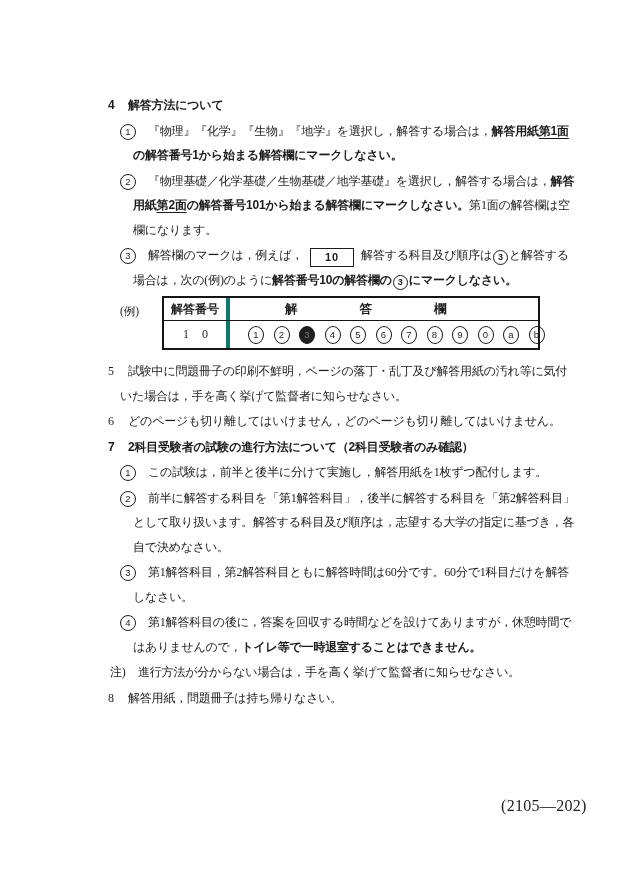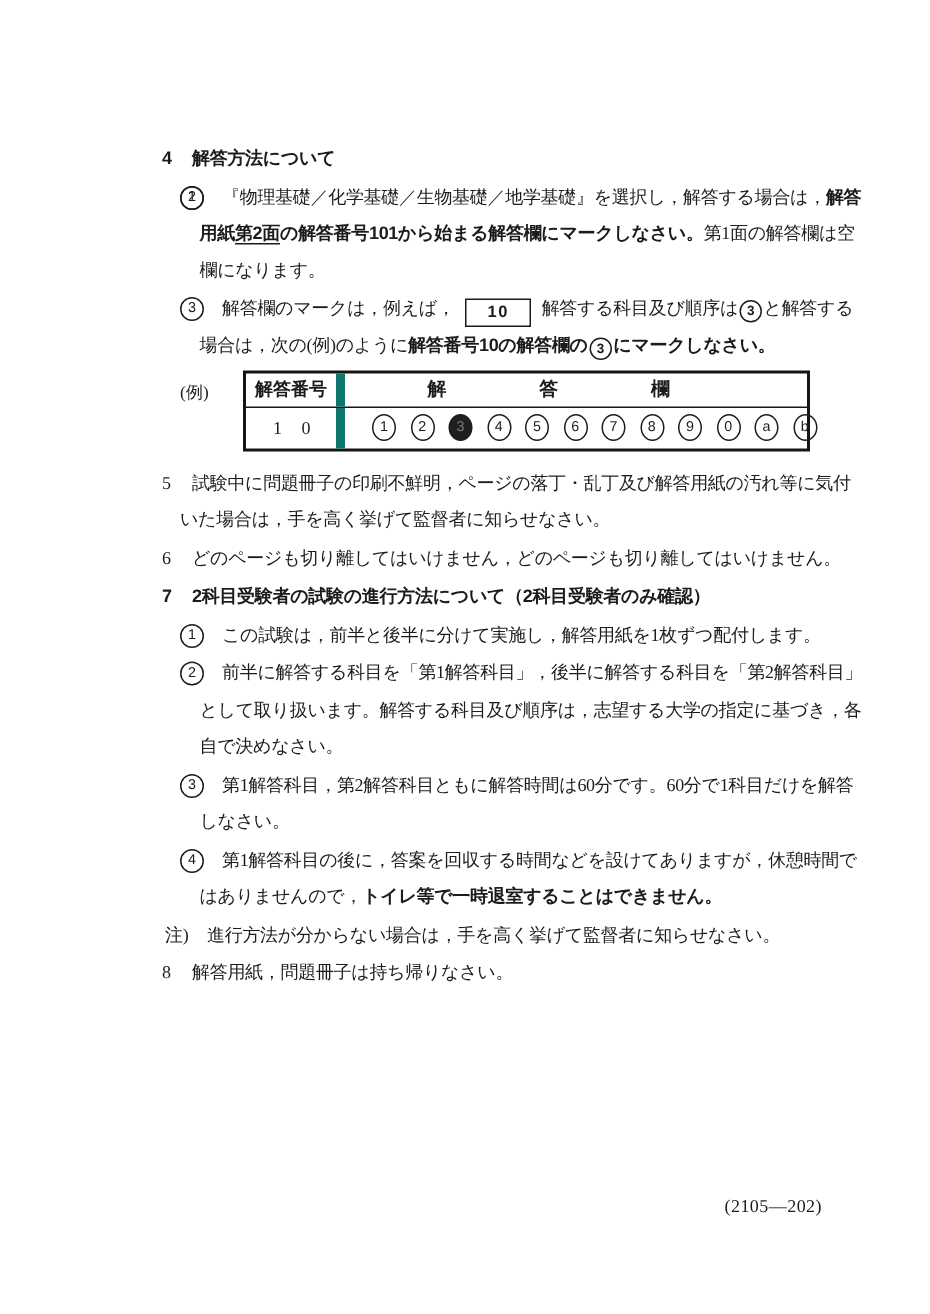--- a/index.html
+++ b/index.html
@@ -49,21 +49,21 @@
     font-family:"Liberation Sans","DejaVu Sans",sans-serif;
   }
   
   .example { position:relative; margin:4px 0 9px 54px; width:378px; text-indent:0; }
   .example-label { position:absolute; left:-42px; top:3px; font-size:11.5px; letter-spacing:0; }
   .ex-table { width:378px; border:2px solid #151515; box-sizing:border-box; background:#fff; }
   .ex-row { display:flex; }
   .ex-row.header { border-bottom:1.5px solid #151515; height:22px; }
   .ex-row.data { height:27px; }
   .ex-c1 {
-    width:66px; flex:none; border-right:6px solid #0f766e; box-sizing:border-box;
+    width:66px; flex:none; border-right:4px solid #0f766e; box-sizing:border-box;
     display:flex; align-items:center; justify-content:center;
     font-weight:700; font-size:12px; letter-spacing:0;
     font-family:"Liberation Sans","DejaVu Sans",sans-serif;
   }
   .ex-c2 { flex:1; display:flex; align-items:center; letter-spacing:0; }
   .header .ex-c2 {
     gap:62px; padding-left:55px; font-weight:700; font-size:12.5px;
     font-family:"Liberation Sans","DejaVu Sans",sans-serif;
   }
   .data .ex-c1 {
@@ -73,37 +73,38 @@
   .data .ex-c2 { padding-left:18px; gap:9.5px; }
   .bubble {
     width:14px; height:16px; flex:none;
     border:1.2px solid #1c1c1c; border-radius:50%;
     display:flex; align-items:center; justify-content:center;
     font-size:9.5px; line-height:1;
     font-family:"Liberation Sans","DejaVu Sans",sans-serif;
   }
   .bubble.marked { background:#1f1f1f; color:#7a7a7a; }
   .page-code {
-    position:absolute; left:483px; top:797px;
-    font-size:12px; letter-spacing:0.3px;
+    position:absolute; left:501px; top:797px;
+    font-size:16px; letter-spacing:0.3px;
   }
 </style>
 </head>
 <body>
 
 <div class="page">
   <div class="doc">
 
     <div class="blk p-top">
       <span class="marker bold">4</span>
       <span><span class="seg-b">解答方法について</span></span>
     </div>
 
     <div class="blk p-sub">
       <span class="circ-marker">1</span>
+      <span><span>『物理』『化学』『生物』『地学』を選択し，解答する場合は，</span><span class="seg-b">解答用紙</span><span class="seg-b seg-u">第1面</span><span class="seg-b">の解答番号1から始まる解答欄にマークしなさい。</span></span>
     </div>
 
     <div class="blk p-sub">
       <span class="circ-marker">2</span>
       <span><span>『物理基礎／化学基礎／生物基礎／地学基礎』を選択し，解答する場合は，</span><span class="seg-b">解答用紙</span><span class="seg-b seg-u">第2面</span><span class="seg-b">の解答番号101から始まる解答欄にマークしなさい。</span><span>第1面の解答欄は空欄になります。</span></span>
     </div>
 
     <div class="blk p-sub">
       <span class="circ-marker">3</span>
       <span><span>解答欄のマークは，例えば，</span><span class="seg-box">10</span><span>解答する科目及び順序は</span><span class="seg-circ">3</span><span>と解答する場合は，次の(例)のように</span><span class="seg-b">解答番号10の解答欄の</span><span class="seg-circ">3</span><span class="seg-b">にマークしなさい。</span></span>

